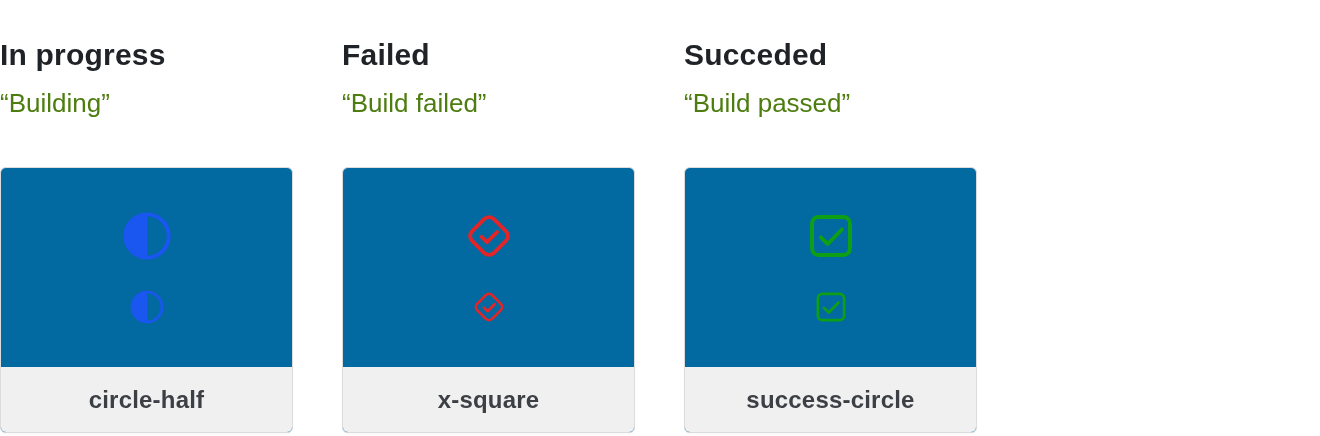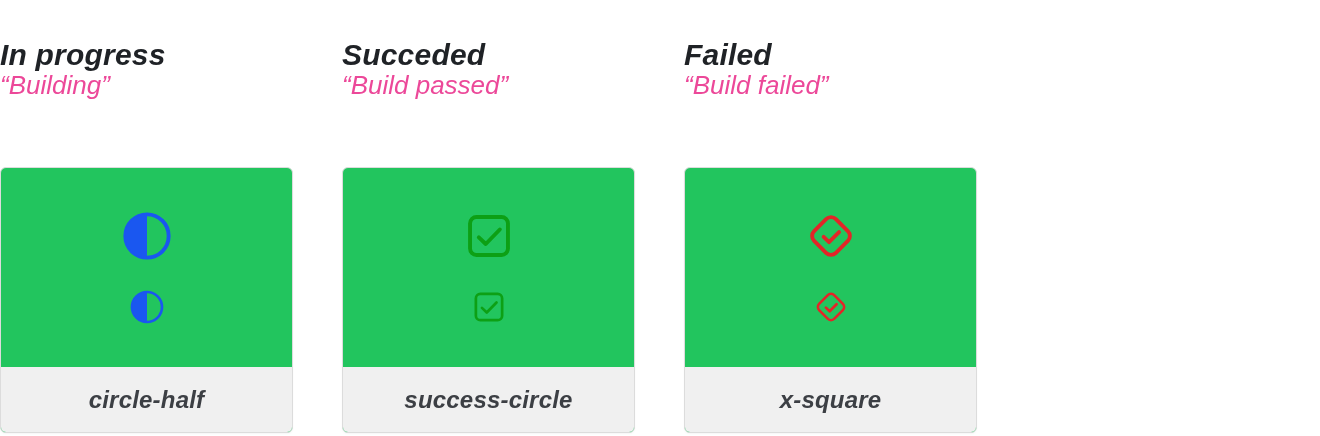--- a/index.html
+++ b/index.html
@@ -9,38 +9,39 @@
     background: #ffffff;
     font-family: "Liberation Sans", sans-serif;
     overflow: hidden;
   }
   .grid {
     display: grid;
     grid-template-columns: repeat(4, 293px);
     column-gap: 49px;
     width: 1319px;
   }
-  .col { display: flex; flex-direction: column; font-style: italic; }
+  .col { display: flex; flex-direction: column; }
   .col-header { height: 167px; padding-top: 38px; }
   .status-title {
     font-size: 30px;
     font-weight: 700;
     color: #1f2226;
     line-height: 1.1;
     letter-spacing: 0.2px;
   }
   .status-quote {
+    margin-top: 18px;
     font-size: 26px;
     font-weight: 500;
-    color: #ec4899;
+    color: #4d7c0f;
     line-height: 1.1;
   }
   .card {
     height: 266px;
-    background: #22c55e;
+    background: #0369a1;
     border: 1px solid #dcdcdc;
     border-radius: 6px;
     display: flex;
     flex-direction: column;
     overflow: hidden;
     box-shadow: 0 1px 2px rgba(0,0,0,0.04);
     text-align: center;
   }
   .icon-area {
     flex: 1;
@@ -92,20 +93,46 @@
         </span>
       </div>
       <div class="card-footer">
         <span class="icon-label">circle-half</span>
       </div>
     </div>
   </div>
 
   <div class="col">
     <div class="col-header">
+      <div class="status-title">Failed</div>
+      <div class="status-quote">“Build failed”</div>
+    </div>
+    <div class="card">
+      <div class="icon-area" style="color: rgb(227, 37, 40);">
+        <span class="icon-lg">
+          <svg viewBox="0 0 24 24" fill="none" stroke="currentColor" stroke-width="1.8" stroke-linecap="round" stroke-linejoin="round">
+            <rect x="4.9" y="4.9" width="14.2" height="14.2" rx="3.2" transform="rotate(45 12 12)"></rect>
+            <path d="M8.6 12.4 L11.1 14.8 L15.7 10.2"></path>
+          </svg>
+        </span>
+        <span class="icon-sm">
+          <svg viewBox="0 0 24 24" fill="none" stroke="currentColor" stroke-width="1.8" stroke-linecap="round" stroke-linejoin="round">
+            <rect x="4.9" y="4.9" width="14.2" height="14.2" rx="3.2" transform="rotate(45 12 12)"></rect>
+            <path d="M8.6 12.4 L11.1 14.8 L15.7 10.2"></path>
+          </svg>
+        </span>
+      </div>
+      <div class="card-footer">
+        <span class="icon-label">x-square</span>
+      </div>
+    </div>
+  </div>
+
+  <div class="col">
+    <div class="col-header">
       <div class="status-title">Succeded</div>
       <div class="status-quote">“Build passed”</div>
     </div>
     <div class="card">
       <div class="icon-area" style="color: rgb(13, 160, 21);">
         <span class="icon-lg">
           <svg viewBox="0 0 24 24" fill="none" stroke="currentColor" stroke-width="1.8" stroke-linecap="round" stroke-linejoin="round">
             <rect x="3.25" y="3.25" width="17.5" height="17.5" rx="3"></rect>
             <path d="M7.3 12.6 L10.5 15.7 L17 9"></path>
           </svg>
@@ -116,40 +143,14 @@
             <path d="M7.3 12.6 L10.5 15.7 L17 9"></path>
           </svg>
         </span>
       </div>
       <div class="card-footer">
         <span class="icon-label">success-circle</span>
       </div>
     </div>
   </div>
 
-  <div class="col">
-    <div class="col-header">
-      <div class="status-title">Failed</div>
-      <div class="status-quote">“Build failed”</div>
-    </div>
-    <div class="card">
-      <div class="icon-area" style="color: rgb(227, 37, 40);">
-        <span class="icon-lg">
-          <svg viewBox="0 0 24 24" fill="none" stroke="currentColor" stroke-width="1.8" stroke-linecap="round" stroke-linejoin="round">
-            <rect x="4.9" y="4.9" width="14.2" height="14.2" rx="3.2" transform="rotate(45 12 12)"></rect>
-            <path d="M8.6 12.4 L11.1 14.8 L15.7 10.2"></path>
-          </svg>
-        </span>
-        <span class="icon-sm">
-          <svg viewBox="0 0 24 24" fill="none" stroke="currentColor" stroke-width="1.8" stroke-linecap="round" stroke-linejoin="round">
-            <rect x="4.9" y="4.9" width="14.2" height="14.2" rx="3.2" transform="rotate(45 12 12)"></rect>
-            <path d="M8.6 12.4 L11.1 14.8 L15.7 10.2"></path>
-          </svg>
-        </span>
-      </div>
-      <div class="card-footer">
-        <span class="icon-label">x-square</span>
-      </div>
-    </div>
-  </div>
-
 
 </div>
 
 </body></html>

